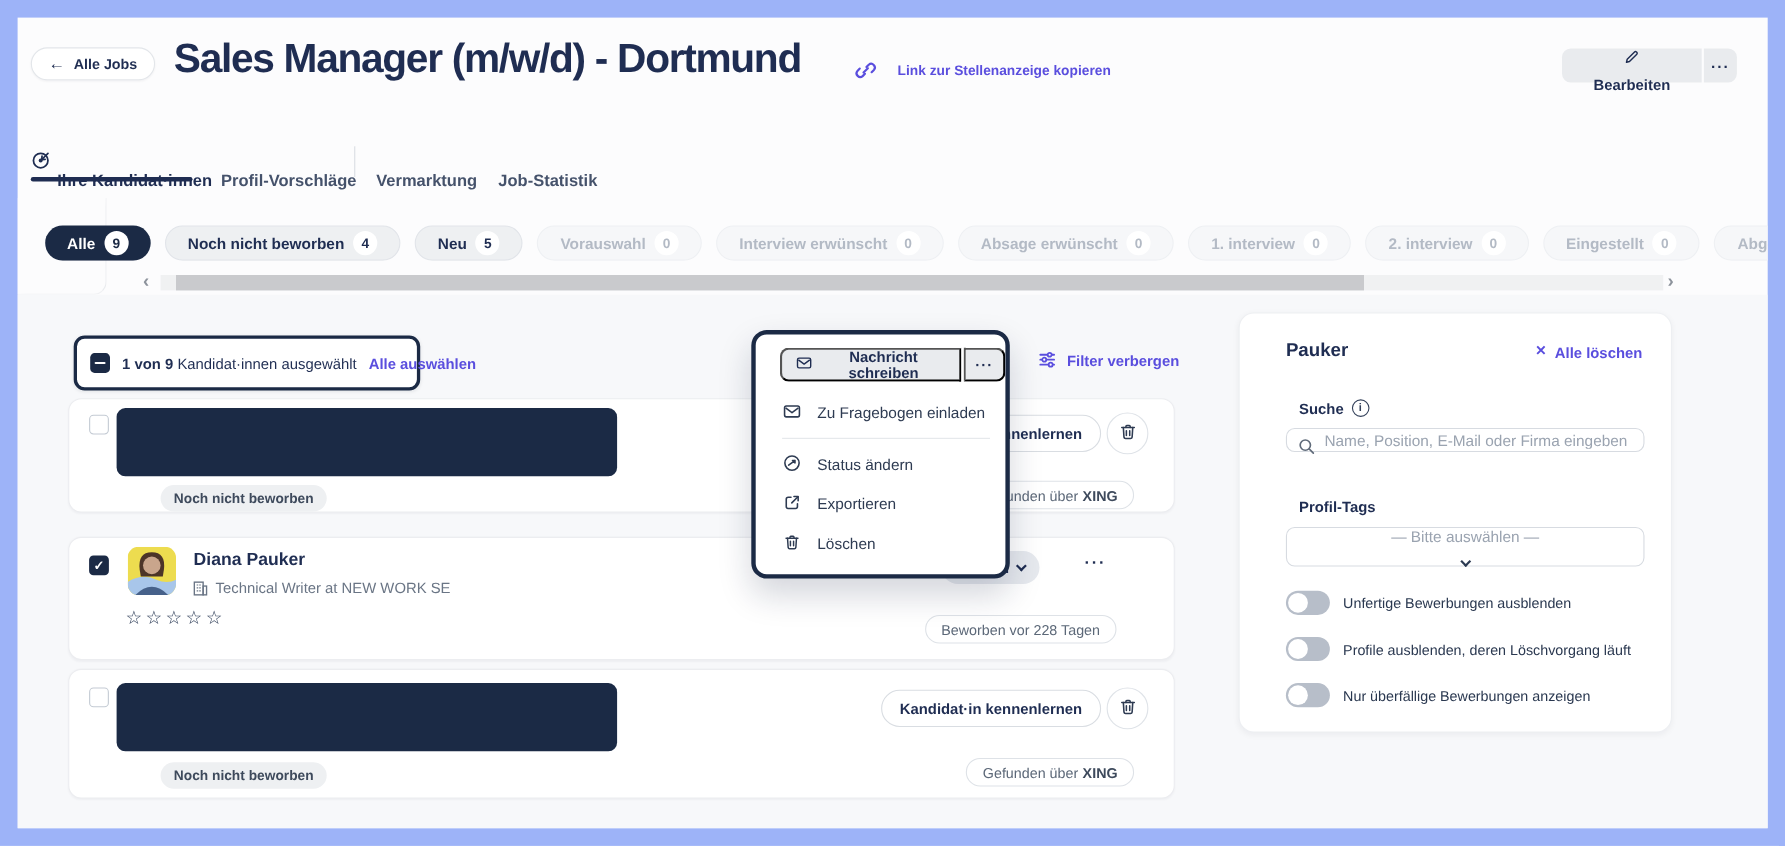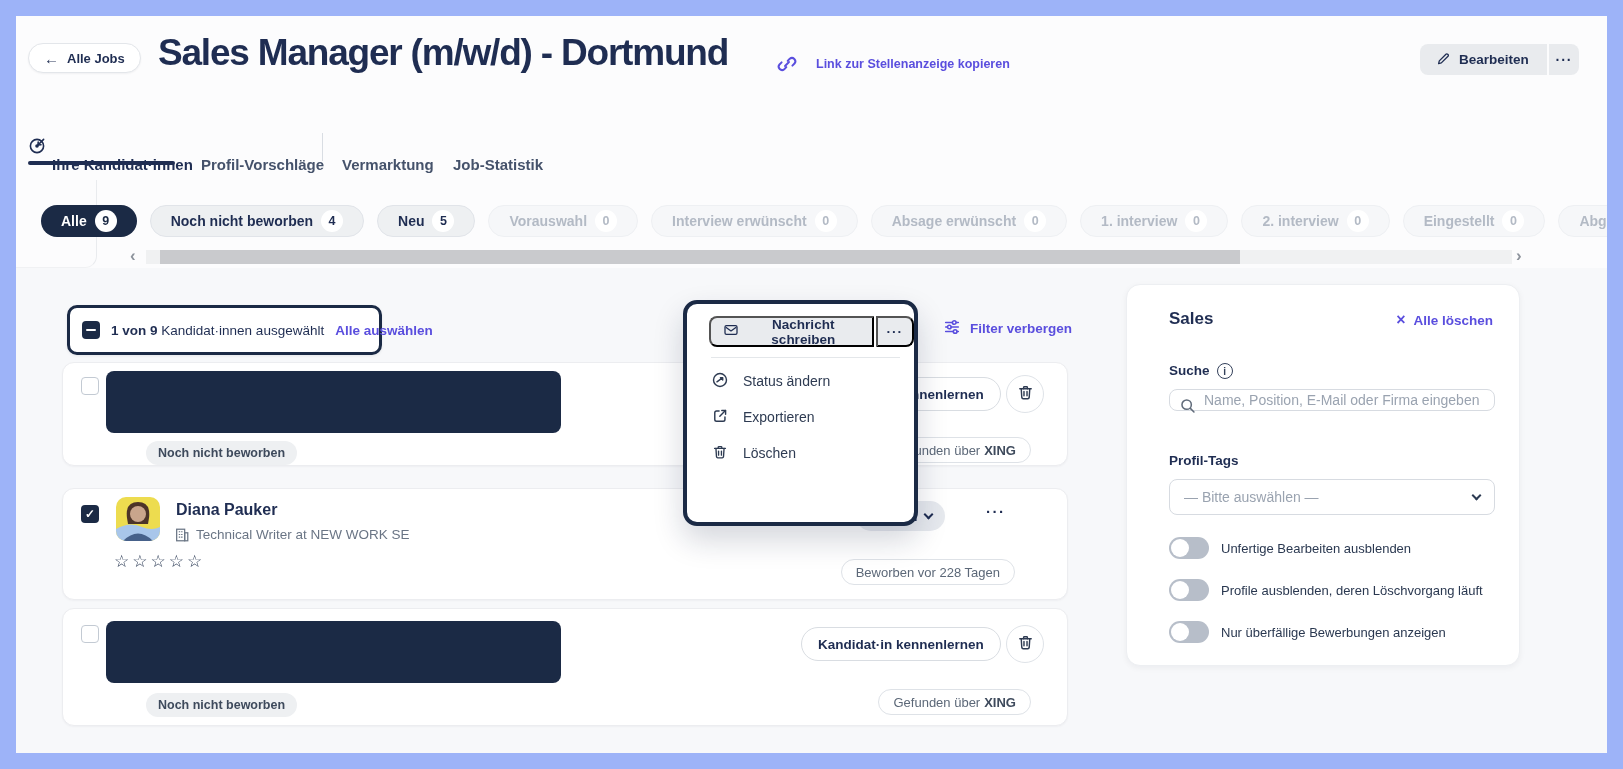--- a/index.html
+++ b/index.html
@@ -13,21 +13,21 @@
     background:#fff; border:1px solid #e3e6ea; border-radius:15px; padding:0 15px;
     font-size:13px; font-weight:bold; color:#1f2d52; cursor:pointer;
     box-shadow:0 1px 2px rgba(16,24,40,.05); }
   .back-arrow { font-size:15px; line-height:1; }
   .page-title { left:142px; top:16px; font-size:37px; font-weight:800; letter-spacing:-1.2px; color:#1f2d52; white-space:nowrap; }
   .link-icon { left:760px; top:37px; width:22px; height:22px; color:#5a4ede; cursor:pointer; }
   .copy-link { left:800px; top:41px; font-size:12.5px; font-weight:bold; color:#5a4ede; cursor:pointer; white-space:nowrap; }
   .hdr-actions { left:1404px; top:28px; display:flex; gap:2px; }
   .hdr-btn { background:#e9ebee; border:none; height:31px; display:flex; align-items:center; gap:8px;
     font-size:13.5px; font-weight:bold; color:#1f2d52; cursor:pointer; }
-  .hdr-btn.edit { border-radius:8px 0 0 8px; padding:0 16px; width:127px; }
+  .hdr-btn.edit { border-radius:8px 0 0 8px; padding:0 16px; width:127px;flex-direction:column; }
   .hdr-btn.more { border-radius:0 8px 8px 0; width:30px; justify-content:center; font-size:14px; letter-spacing:1px; }
 
   
   .tab-icon { left:12px; top:121px; width:18px; height:18px; color:#1f2d52; }
   .tab { top:123px; font-size:15px; color:#45526b; font-weight:bold; cursor:pointer; white-space:nowrap;margin-top:17px; }
   .tab.active { color:#1f2d52; }
   .tab-underline { left:12px; top:145px; width:147px; height:4px; background:#1f2d52; border-radius:2px; }
   .tab-divider { left:306px; top:117px; width:1px; height:28px; background:#d9dde3; }
 
   
@@ -114,30 +114,30 @@
   .filter-toggle { left:927px; top:302px; display:flex; align-items:center; gap:9px; z-index:3;
     font-size:13.5px; font-weight:bold; color:#5a4ede; cursor:pointer; }
 
   
   .sidebar { left:1110px; top:268px; width:394px; height:382px; background:#fff; border:1px solid #edeff2;
     border-radius:14px; box-shadow:0 2px 6px rgba(16,24,40,.05); z-index:2; }
   .sb-title { position:absolute; left:42px; top:24px; font-size:17px; font-weight:bold; color:#1f2d52; }
   .sb-clear { position:absolute; right:26px; top:27px; display:flex; align-items:center; gap:8px;
     font-size:13.5px; font-weight:bold; color:#5a4ede; cursor:pointer; }
   .sb-clear .x { font-size:16px; line-height:1; font-weight:bold; }
-  .sb-label { position:absolute; font-size:13.5px; font-weight:bold; color:#1f2d52; display:flex; align-items:flex-start; gap:7px; }
+  .sb-label { position:absolute; font-size:13.5px; font-weight:bold; color:#1f2d52; display:flex; align-items:center; gap:7px;margin-left:12px; }
   .info-dot { width:16px; height:16px; border-radius:50%; border:1.4px solid #33405a; color:#33405a;
     font-size:10px; font-weight:bold; display:flex; align-items:center; justify-content:center; cursor:pointer; }
   .search-wrap { position:absolute; left:42px; top:104px; width:326px; height:22px; }
   .search-input { width:100%; height:100%; border:1px solid #d7dbe1; border-radius:8px; padding:0 10px 0 34px;
     font-size:14px; color:#1f2d52; background:#fff; font-family:"Liberation Sans",sans-serif; outline:none; }
   .search-input::placeholder { color:#9aa3b0; }
   .search-mag { position:absolute; left:10px; top:8px; width:18px; height:18px; color:#606b7a; pointer-events:none; }
   .select { position:absolute; left:42px; top:194px; width:326px; height:36px; border:1px solid #d7dbe1;
-    border-radius:8px; background:#fff; display:flex; align-items:center; padding:0 14px; cursor:pointer; }
+    border-radius:8px; background:#fff; display:flex; align-items:center; padding:0 14px; cursor:pointer;flex-direction:column; }
   .select .ph { font-size:14px; color:#9aa3b0; flex:1; }
   .toggle-row { position:absolute; left:42px; display:flex; align-items:center; gap:12px; }
   .toggle { width:40px; height:22px; border-radius:11px; background:#b7bec9; position:relative; cursor:pointer; flex:0 0 auto; }
   .toggle::after { content:""; position:absolute; left:2px; top:2px; width:18px; height:18px; border-radius:50%; background:#fff; }
   .toggle-lbl { font-size:13px; color:#2a3850; white-space:nowrap; }
 </style>
 </head>
 <body>
 
 <div class="page">
@@ -324,20 +324,29 @@
           <svg viewBox="0 0 20 20" width="16" height="16" fill="none" stroke="#1f2d52" stroke-width="1.6" stroke-linejoin="round">
             <rect x="2.5" y="4.5" width="15" height="11" rx="1.8"></rect>
               <path d="M3.5 6.5 L10 11.2 L16.5 6.5"></path>
           </svg>
         </span>
         <span>Nachricht schreiben</span>
       </button>
       <button class="msg-seg last">···</button>
     </div>
     <div class="menu">
+      <div class="menu-item">
+        <span>
+          <svg viewBox="0 0 20 20" width="18" height="18" fill="none" stroke="#2e3b52" stroke-width="1.6" stroke-linejoin="round">
+            <rect x="2.5" y="4.5" width="15" height="11" rx="1.8"></rect>
+              <path d="M3.5 6.5 L10 11.2 L16.5 6.5"></path>
+          </svg>
+        </span>
+        <span>Zu Fragebogen einladen</span>
+      </div>
       <div class="menu-divider"></div>
       <div class="menu-item">
         <span>
           <svg viewBox="0 0 20 20" width="18" height="18" fill="none" stroke="#2e3b52" stroke-width="1.6" stroke-linecap="round" stroke-linejoin="round">
             <circle cx="10" cy="10" r="7.2"></circle>
               <path d="M6.6 12 L13 7.4 M10.5 7.4 H13 V9.9"></path>
           </svg>
         </span>
         <span>Status ändern</span>
       </div>
@@ -371,21 +380,21 @@
         <path d="M3 5 h14 M3 10 h14 M3 15 h14"></path>
         <circle cx="12.5" cy="5" r="2" fill="#fff"></circle>
           <circle cx="7" cy="10" r="2" fill="#fff"></circle>
           <circle cx="13.5" cy="15" r="2" fill="#fff"></circle>
       </svg>
     </span>
     <span>Filter verbergen</span>
   </div>
 
   <div class="abs sidebar">
-    <div class="sb-title">Sales</div>
+    <div class="sb-title">Pauker</div>
     <div class="sb-clear">
       <span class="x">×</span>
       <span>Alle löschen</span>
     </div>
     <div class="sb-label" style="left:42px;top:78px">
       <span>Suche</span>
       <span class="info-dot">i</span>
     </div>
     <div class="search-wrap">
       <input class="search-input" type="text" placeholder="Name, Position, E-Mail oder Firma eingeben" style="">
@@ -396,21 +405,21 @@
         </svg>
       </span>
     </div>
     <div class="sb-label" style="left:42px;top:168px">Profil-Tags</div>
     <div class="select">
       <span class="ph">— Bitte auswählen —</span>
       <span class="chev" style="border-color:#2c3a52"></span>
     </div>
     <div class="toggle-row" style="top:252px">
       <div class="toggle"></div>
-      <span class="toggle-lbl">Unfertige Bearbeiten ausblenden</span>
+      <span class="toggle-lbl">Unfertige Bewerbungen ausblenden</span>
     </div>
     <div class="toggle-row" style="top:294px">
       <div class="toggle"></div>
       <span class="toggle-lbl">Profile ausblenden, deren Löschvorgang läuft</span>
     </div>
     <div class="toggle-row" style="top:336px">
       <div class="toggle"></div>
       <span class="toggle-lbl">Nur überfällige Bewerbungen anzeigen</span>
     </div>
   </div>

